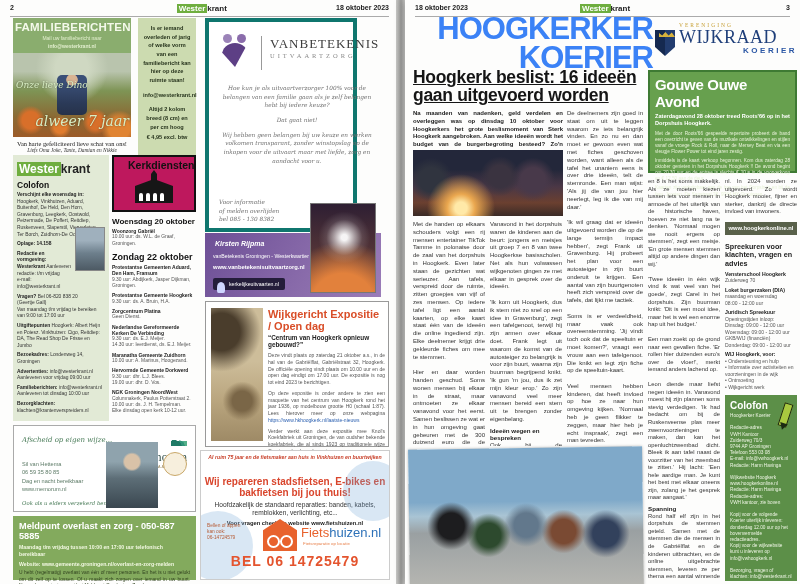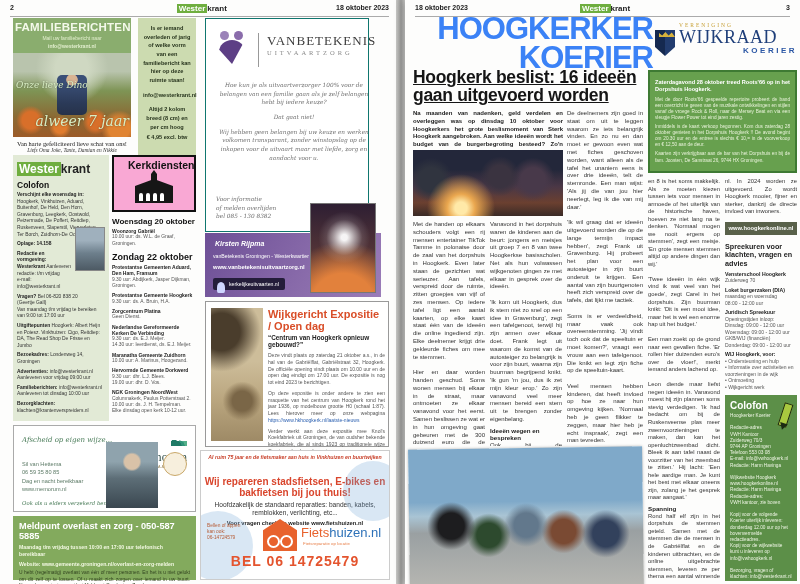--- a/index.html
+++ b/index.html
@@ -31,27 +31,27 @@
   .script{font-family:"DejaVu Serif",serif;font-style:italic;color:#d9efc4;text-shadow:0 0 2px rgba(0,0,0,.45);}
   .famcap{font-family:"Liberation Serif",serif;font-size:6.4px;color:#222;text-align:center;margin-top:3px;}
   .famcap2{font-family:"Liberation Serif",serif;font-style:italic;font-size:5.4px;color:#333;text-align:center;}
   .famad{left:138px;top:18px;width:58px;height:139px;background:#ccdbb0;color:#27341d;text-align:center;font-weight:bold;padding:6px 5px;box-sizing:border-box;font-size:5.6px;line-height:1.55;}
   .colbox{left:13px;top:155px;width:96px;height:266px;background:#e2ead6;padding:4px;box-sizing:border-box;}
   .coltitle{font-size:8.5px;font-weight:bold;color:#111;margin:3px 0 2px;}
   .colit{font-size:4.9px;line-height:1.35;color:#333;margin-bottom:3px;}
   .colit .h{font-weight:bold;color:#222;}
   .colportrait{position:absolute;right:4px;top:72px;width:28px;height:42px;background:linear-gradient(180deg,#9fb0bd 0 30%,#6d7f8c 60%,#4d5a64);border:1px solid #888;}
   .kerk{left:112px;top:155px;width:84px;}
-  .kerkbox{border:2px solid #111;background:#f9a8d4;text-align:center;padding:2px 14px 3px;}
+  .kerkbox{border:2px solid #111;background:#be185d;text-align:center;padding:2px 14px 3px;}
   .kerktitle{font-size:10.5px;font-weight:bold;color:#111;}
   .kday{font-size:8px;font-weight:bold;color:#111;margin:5px 0 2px;}
   .kent{margin-bottom:3px;}
   .kname{font-size:5px;font-weight:bold;color:#222;line-height:1.25;}
   .klines{font-size:4.9px;color:#555;line-height:1.3;}
-  .vb{left:205px;top:18px;width:164px;height:214px;background:#fff;border:1px solid #0f766e;box-sizing:border-box;}
+  .vb{left:205px;top:18px;width:152px;height:214px;background:#fff;border:4px solid #0f766e;box-sizing:border-box;}
   .vbbrand{font-family:"Liberation Serif",serif;font-size:13px;color:#3c3c3c;letter-spacing:1px;}
   .vbsub{font-family:"Liberation Serif",serif;font-size:6.5px;color:#8a8a8a;letter-spacing:3px;}
   .vbtxt{font-family:"DejaVu Serif",serif;font-style:italic;font-size:5.8px;color:#6f6f6f;line-height:1.5;text-align:center;}
   .vbband{left:205px;top:233px;width:176px;height:64px;background:linear-gradient(120deg,#6d4f96,#8a6cab 60%,#9a7cb8);color:#fff;}
   .vbname{font-size:7px;font-weight:bold;font-style:italic;}
   .vborg{font-size:5.2px;}
   .vburl{font-size:5.8px;font-weight:bold;}
   .vbbadge{position:absolute;left:8px;bottom:7px;background:#241d3a;color:#fff;font-size:5.2px;padding:3px 6px 3px 16px;border-radius:2px;}
   .vbbadge:before{content:"";position:absolute;left:4px;top:4px;width:8px;height:11px;background:#cfd6ff;border-radius:50% 50% 20% 20%;}
   .dand{left:310px;top:203px;width:64px;height:88px;background:
@@ -381,20 +381,21 @@
 
 Soms is er verdeeldheid, maar vaak ook overeenstemming. 'Jij vindt toch ook dat de speeltuin er moet komen?', vraagt een vrouw aan een tafelgenoot. Die knikt en legt zijn fiche op de speeltuin-kaart.
 
 Veel mensen hebben kinderen, dat heeft invloed op hoe ze naar hun omgeving kijken. 'Normaal heb je geen flikker te zeggen, maar hier heb je echt inspraak', zegt een man tevreden.
 
 Voor de kinderen uit groep 7</div>
 
   <div class="abs photo2"></div>
 
   <div class="abs gouwe">
+    <div class="gtitle">Gouwe Ouwe Avond</div>
     <div class="glead">Zaterdagavond 28 oktober treed Roots'66 op in het Dorpshuis Hoogkerk.</div>
     <div class="gp">Met de door Roots'66 gespeelde repertoire probeert de band een overzicht te geven van de muzikale ontwikkelingen en stijlen vanaf de vroege Rock &amp; Roll, naar de Mersey Beat en via een vleugje Flower Power tot eind jaren zestig.</div>
     <div class="gp">Inmiddels is de kaart verkoop begonnen. Kom dus zaterdag 28 oktober genieten in het Dorpshuis Hoogkerk !! De avond begint om 20.30 uur en de entree is slechts € 10,= in de voorverkoop en € 12,50 aan de deur.</div>
     <div class="gp">Kaarten zijn verkrijgbaar aan de bar van het Dorpshuis en bij de fam. Joosten, De Sanstraat 26, 9744 HX Groningen.</div>
   </div>
 
   <div class="abs" style="left:243px;top:178px;width:72px;height:402px;overflow:hidden;">
     <div class="bcol pre" style="font-size:5.8px">en 8 is het soms makkelijk. Als ze moeten kiezen tussen iets voor mensen in armoede of het uiterlijk van de historische haven, hoeven ze niet lang na te denken. 'Normaal mogen we nooit ergens op stemmen', zegt een meisje. 'En grote mensen stemmen altijd op andere dingen dan wij.'
 
 'Twee ideeën in één wijk vind ik wat veel van het goede', zegt Carel in het dorpshuis. Zijn buurman knikt: 'Dit is een mooi idee, maar het is wel een enorme hap uit het budget.'

